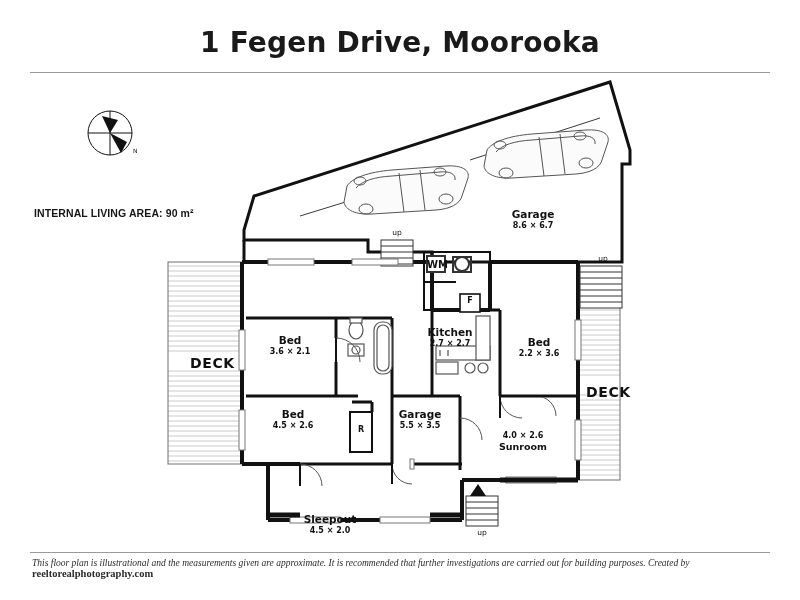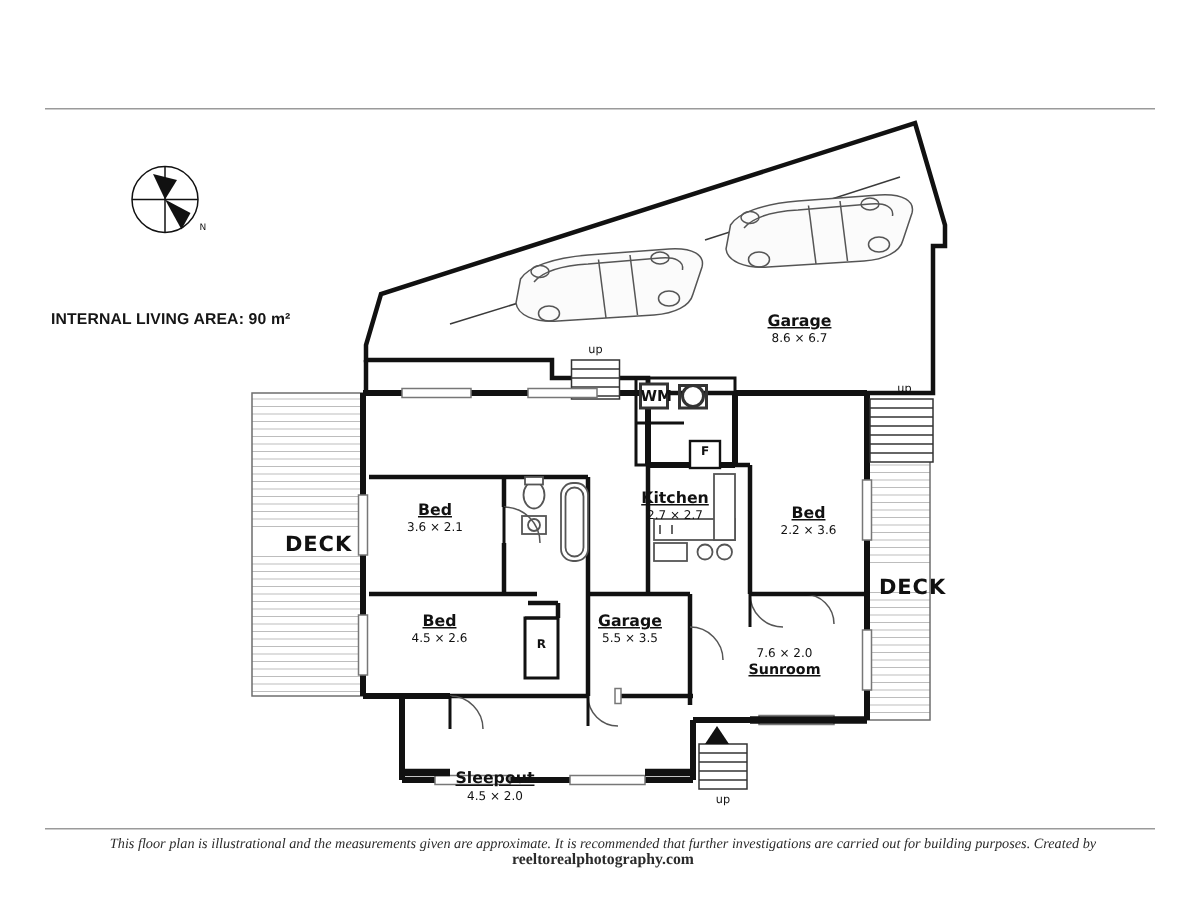--- a/index.html
+++ b/index.html
@@ -47,21 +47,20 @@
   }
   #footer {
     position: absolute;
     top: 558px;
     left: 32px;
     width: 740px;
     font-family: "Liberation Serif", serif;
     font-size: 9.5px;
     color: #2b2b2b;
     font-style: italic;
-    text-align: center;
   }
   #footer .brand {
     font-style: normal;
     font-weight: bold;
     font-size: 10.5px;
   }
   #area-info {
     position: absolute;
     top: 206px;
     left: 34px;
@@ -83,26 +82,26 @@
     position: absolute;
     text-align: center;
     font-family: "DejaVu Sans", sans-serif;
     color: #111111;
     line-height: 1.15;
   }
   .plan-label .rm {
     font-size: 10.5px;
     font-weight: bold;
     display: block;
-    text-decoration: underline;
   }
   .plan-label .dim {
     font-size: 8px;
     display: block;
     margin-top: 1px;
+    font-weight: bold;
   }
   .small-label {
     position: absolute;
     font-family: "DejaVu Sans", sans-serif;
     font-size: 7.5px;
     color: #111111;
     text-align: center;
   }
   .deck-label {
     position: absolute;
@@ -119,20 +118,21 @@
     position: absolute;
     left: 0;
     top: 0;
   }
 </style>
 </head>
 <body>
 
 <div id="page">
 
+  <div id="title">1 Fegen Drive, Moorooka</div>
   <div id="title-rule"></div>
 
   <div id="area-info">
     <div>INTERNAL LIVING AREA: 90 m²</div>
   </div>
 
   <div id="compass">
     <svg width="64" height="64" viewBox="0 0 64 64">
       <circle cx="30" cy="27" r="22" fill="none" stroke="#111" stroke-width="1"></circle>
       <line x1="30" y1="5" x2="30" y2="49" stroke="#111" stroke-width="1"></line>
@@ -443,21 +443,21 @@
     <span class="rm">Garage</span>
     <span class="dim">5.5 × 3.5</span>
   </div>
 
   <div class="plan-label" style="left:290px; top:472px; width:80px;margin-top:41px;">
     <span class="rm">Sleepout</span>
     <span class="dim">4.5 × 2.0</span>
   </div>
 
   <div class="plan-label" style="left:478px; top:430px; width:90px;">
-    <span class="dim">7.6 × 2.0</span>
+    <span class="dim">4.0 × 2.6</span>
     <span class="rm" style="font-size:9.5px; margin-top:2px;">Sunroom</span>
   </div>
 
   <div class="deck-label" style="left:190px; top:355px;">DECK</div>
   <div class="deck-label" style="left:586px; top:384px;">DECK</div>
 
   <div class="small-label" style="left:382px; top:228px; width:30px;">up</div>
   <div class="small-label" style="left:588px; top:254px; width:30px;">up</div>
   <div class="small-label" style="left:467px; top:528px; width:30px;">up</div>
 

